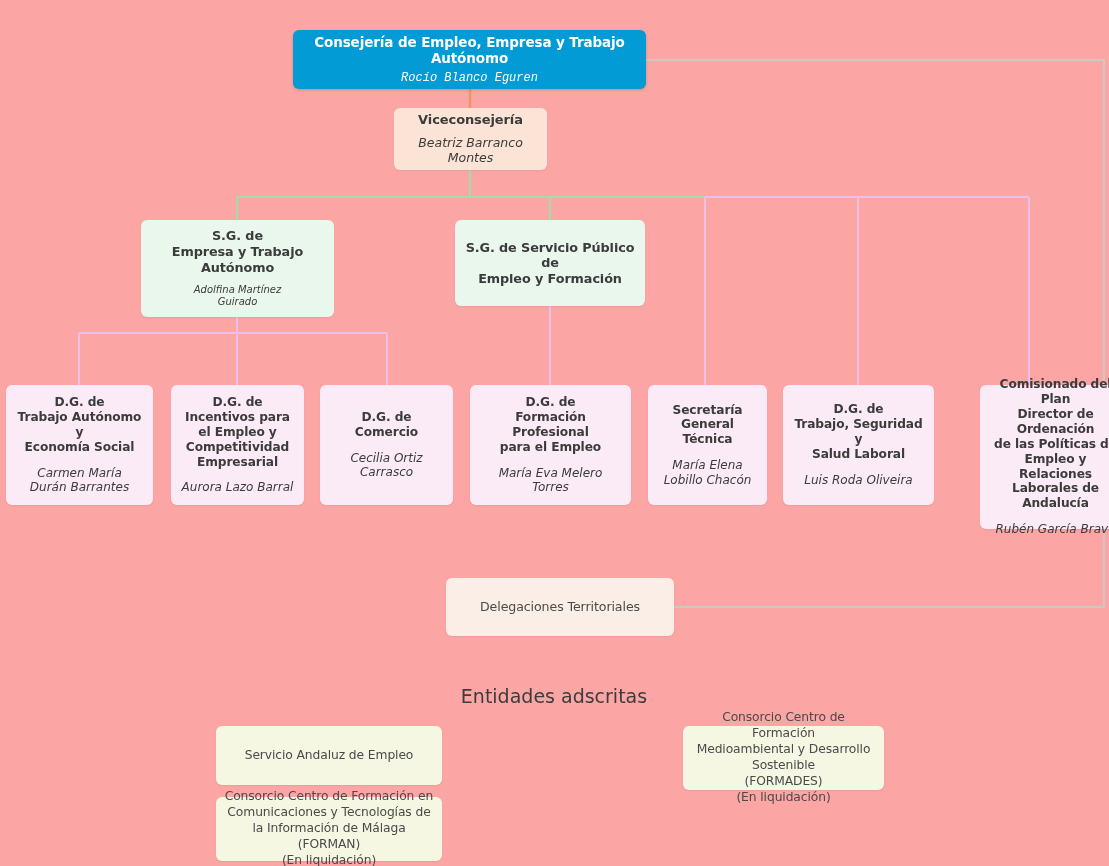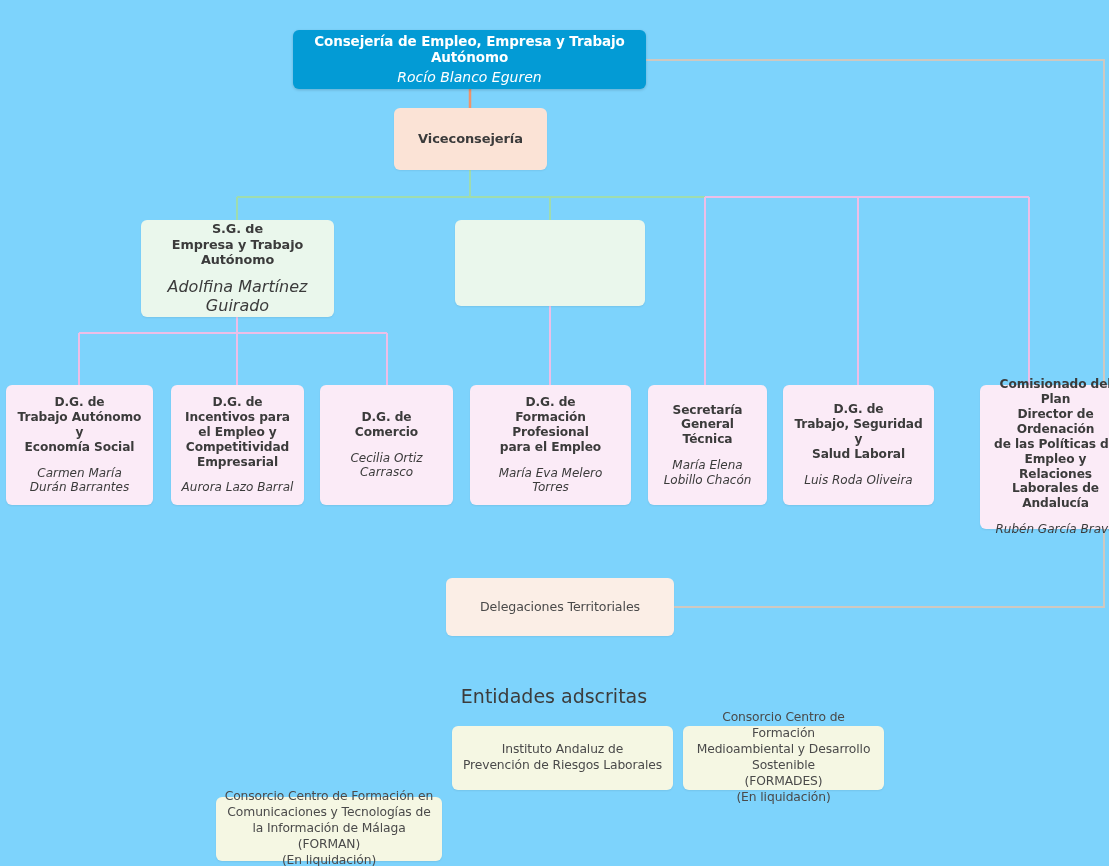--- a/index.html
+++ b/index.html
@@ -6,21 +6,21 @@
   html, body {
     margin: 0; padding: 0;
     background: #ffffff;
     font-family: "DejaVu Sans", "Liberation Sans", sans-serif;
   }
   #canvas {
     position: relative;
     width: 1109px;
     height: 866px;
     overflow: hidden;
-    background: #7dd3fc;
+    background: #fca5a5;
   }
   svg#wires {
     position: absolute;
     left: 0; top: 0;
     width: 1109px; height: 866px;
     pointer-events: none;
   }
   .node {
     position: absolute;
     border-radius: 6px;
@@ -42,37 +42,37 @@
     line-height: 1.22;
     margin-top: 9px;
   }
   
   .n-root {
     background: #039BD5;
     color: #ffffff;
     box-shadow: 0 1px 3px rgba(0,0,0,0.18);
   }
   .n-root .title { font-size: 13.5px; }
-  .n-root .person { font-size: 14px; margin-top: 4px; font-weight: normal; }
+  .n-root .person { font-size: 12px; margin-top: 4px; font-weight: normal; font-family: Liberation Mono, monospace; }
   
   .n-vice {
     background: #FBE3D6;
     color: #3b3b3b;
     box-shadow: 0 1px 2px rgba(0,0,0,0.06);
   }
   .n-vice .title { font-size: 13px; }
   .n-vice .person { font-size: 12.5px; margin-top: 7px; }
   
   .n-sg {
     background: #EAF7EC;
     color: #3b3b3b;
     box-shadow: 0 1px 2px rgba(0,0,0,0.07);
   }
   .n-sg .title { font-size: 12.8px; }
-  .n-sg .person { font-size: 16px; margin-top: 9px; }
+  .n-sg .person { font-size: 10px; margin-top: 9px; }
   
   .n-dg {
     background: #FBEBF7;
     color: #3b3b3b;
     box-shadow: 0 1px 2px rgba(0,0,0,0.07);
   }
   .n-dg .title { font-size: 12.2px; }
   .n-dg .person { font-size: 12px; margin-top: 11px; }
   
   .n-deleg {
@@ -128,30 +128,33 @@
     <path d="M550,306 V385" stroke="#EDBEE7" stroke-width="2" fill="none"></path>
   </svg>
 
   <div class="node n-root" style="left:293px; top:30px; width:353px; height:59px;">
     <div class="title">Consejería de Empleo, Empresa y Trabajo Autónomo</div>
     <div class="person">Rocío Blanco Eguren</div>
   </div>
 
   <div class="node n-vice" style="left:394px; top:108px; width:153px; height:62px;">
     <div class="title">Viceconsejería</div>
+    <div class="person">Beatriz Barranco Montes</div>
   </div>
 
   <div class="node n-sg" style="left:141px; top:220px; width:193px; height:97px;">
     <div class="title" style="white-space: pre-line;">S.G. de
 Empresa y Trabajo Autónomo</div>
     <div class="person" style="white-space: pre-line;">Adolfina Martínez
 Guirado</div>
   </div>
 
   <div class="node n-sg" style="left:455px; top:220px; width:190px; height:86px;">
+    <div class="title" style="white-space: pre-line;">S.G. de Servicio Público de
+Empleo y Formación</div>
   </div>
 
   <div class="node n-dg" style="left:6px; top:385px; width:147px; height:120px;">
     <div class="title" style="white-space: pre-line;">D.G. de
 Trabajo Autónomo y
 Economía Social</div>
     <div class="person" style="white-space: pre-line;">Carmen María
 Durán Barrantes</div>
   </div>
 
@@ -202,25 +205,24 @@
 Laborales de Andalucía</div>
     <div class="person">Rubén García Bravo</div>
   </div>
 
   <div class="node n-deleg" style="left:446px; top:578px; width:228px; height:58px;">
     <div class="title">Delegaciones Territoriales</div>
   </div>
 
   <div class="section-heading" style="left:404px; top:685px; width:300px;">Entidades adscritas</div>
 
-
-  <div class="node n-ent" style="left:452px; top:726px; width:221px; height:64px;">
-    <div class="title" style="white-space: pre-line;">Instituto Andaluz de
-Prevención de Riesgos Laborales</div>
-  </div>
+  <div class="node n-ent" style="left:216px; top:726px; width:226px; height:59px;">
+    <div class="title">Servicio Andaluz de Empleo</div>
+  </div>
+
 
   <div class="node n-ent" style="left:683px; top:726px; width:201px; height:64px;">
     <div class="title" style="white-space: pre-line;">Consorcio Centro de Formación
 Medioambiental y Desarrollo Sostenible
 (FORMADES)
 (En liquidación)</div>
   </div>
 
   <div class="node n-ent" style="left:216px; top:797px; width:226px; height:64px;">
     <div class="title" style="white-space: pre-line;">Consorcio Centro de Formación en

